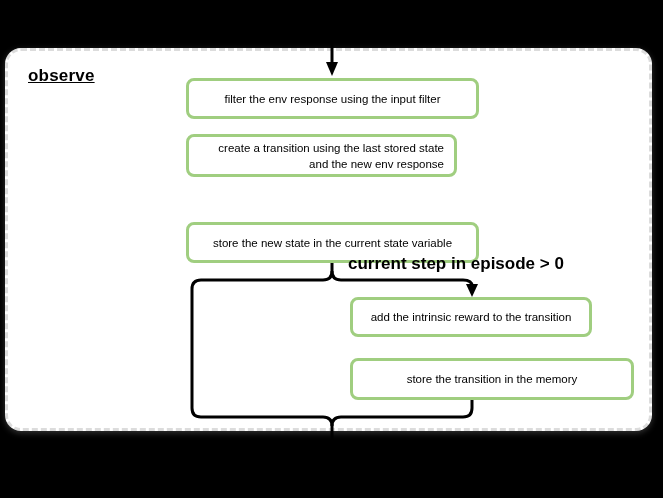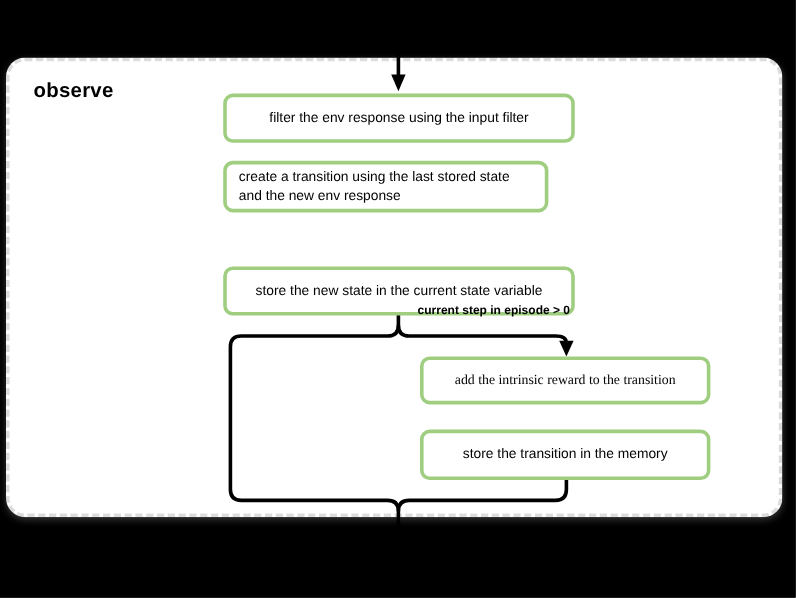--- a/index.html
+++ b/index.html
@@ -9,36 +9,36 @@
   }
   .panel{
     position:absolute;left:5px;top:48px;width:647px;height:383px;
     background:#ffffff;border:3px dashed #dcdcdc;border-radius:16px;
     box-shadow:0 2px 6px rgba(150,150,150,0.35);
     box-sizing:border-box;z-index:1;
   }
   .connectors{position:absolute;left:0;top:0;width:663px;height:498px;z-index:2;}
   .title{
     position:absolute;left:28px;top:66px;z-index:3;
-    font-size:17px;font-weight:bold;color:#000;letter-spacing:0.2px;
+    font-size:17px;font-weight:bold;color:#000;letter-spacing:0.2px;text-decoration:underline;
   }
   .node{
     position:absolute;z-index:3;box-sizing:border-box;
     background:#ffffff;border:3px solid #a0ce80;border-radius:8px;
-    display:flex;align-items:center;justify-content:center;text-align:left;
+    display:flex;align-items:center;justify-content:center;text-align:right;
     font-size:11.5px;line-height:16px;color:#000;padding:2px 10px;
   }
   .node-1{left:186px;top:78px;width:293px;height:41px;}
   .node-2{left:186px;top:134px;width:271px;height:43px;}
   .node-3{left:186px;top:196px;width:293px;height:41px;margin-top:26px;}
-  .node-4{left:350px;top:297px;width:242px;height:40px;padding:2px 8px;font-family:Liberation Serif, serif;}
-  .node-5{left:350px;top:358px;width:242px;height:40px;padding:18px 8px;}
+  .node-4{left:350px;top:297px;width:242px;height:40px;padding:2px 8px;}
+  .node-5{left:350px;top:358px;width:284px;height:40px;padding:18px 8px;}
   .branch-label{
     position:absolute;left:348px;top:254px;z-index:3;
-    font-size:10px;font-weight:bold;color:#000;white-space:nowrap;
+    font-size:17px;font-weight:bold;color:#000;white-space:nowrap;
   }
   svg path{fill:none;stroke:#000;stroke-width:3;}
   svg polygon{fill:#000;stroke:none;}
 </style>
 </head>
 <body>
 
 <div class="canvas">
 
   <div class="panel"></div>

